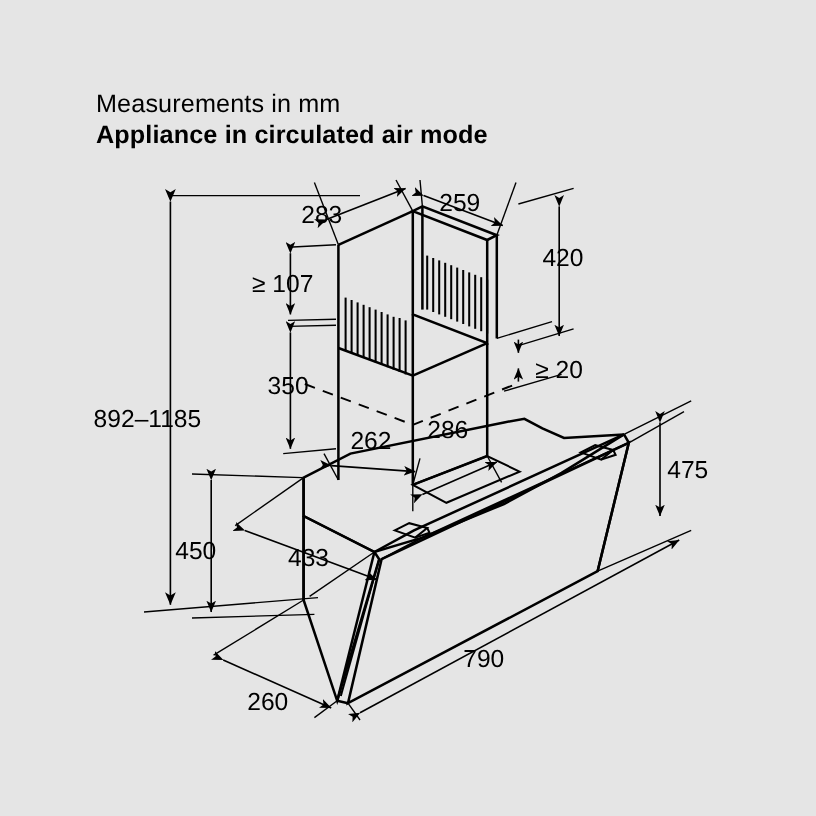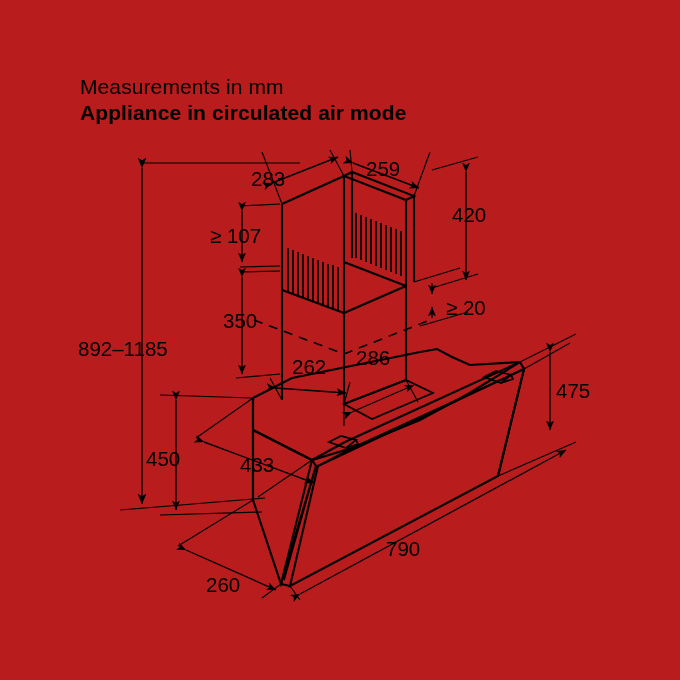--- a/index.html
+++ b/index.html
@@ -11,21 +11,21 @@
     width: 680px;
     height: 680px;
     font-family: "Liberation Sans", sans-serif;
     color: #000000;
     overflow: hidden;
   }
   #page {
     position: relative;
     width: 680px;
     height: 680px;
-    background: #b91c1c;
+    background: #e5e5e5;
   }
   .caption-block {
     position: absolute;
     left: 80px;
     top: 74px;
     line-height: 1.22;
   }
   .caption-line1 {
     font-size: 21px;
     font-weight: 400;

